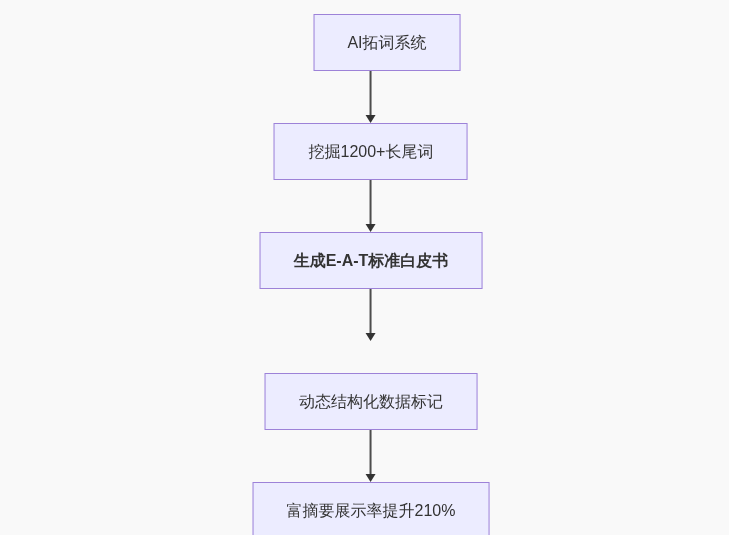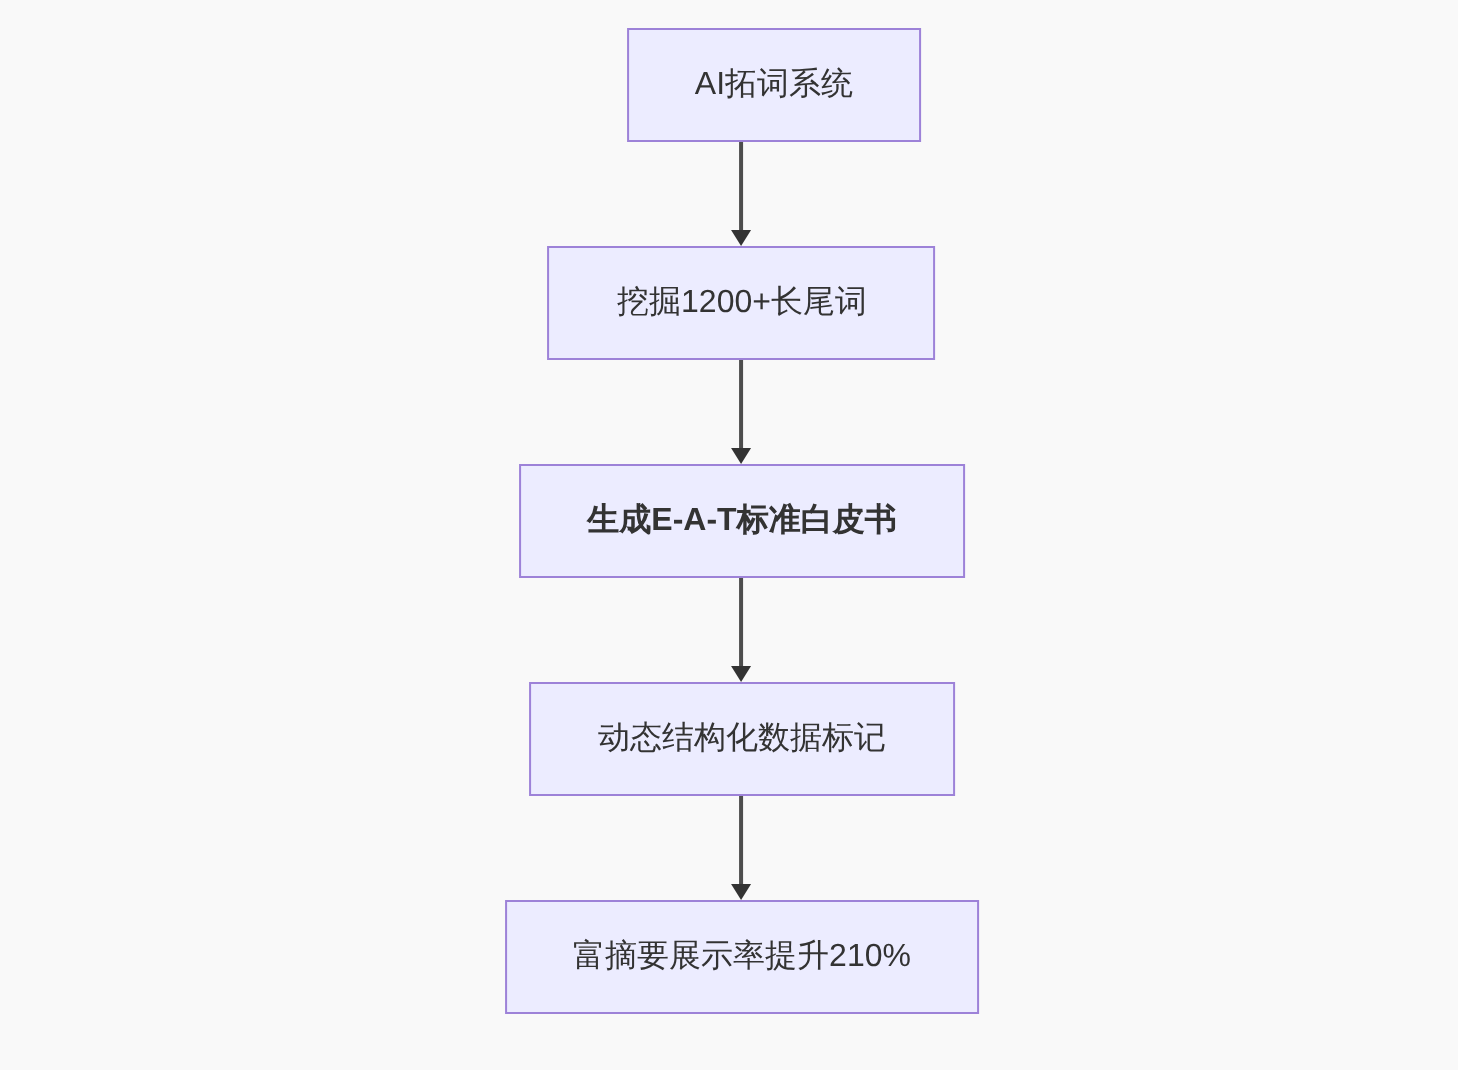--- a/index.html
+++ b/index.html
@@ -35,21 +35,21 @@
     color: #333333;
     font-size: 16px;
     line-height: 1;
     white-space: nowrap;
     text-align: center;
   }
   
   .node.n1 { min-width: 145px; margin-left: 32px; }
   .node.n2 { min-width: 194px; }
   .node.n3 { min-width: 219px; font-weight: bold; }
-  .node.n4 { min-width: 213px; }
+  .node.n4 { min-width: 213px; margin-top: 32px; }
   .node.n5 { min-width: 231px; }
   .edge {
     height: 52px;
     display: flex;
     flex-direction: column;
     align-items: center;
   }
   .edge .line {
     width: 2px;
     flex: 1 1 auto;

